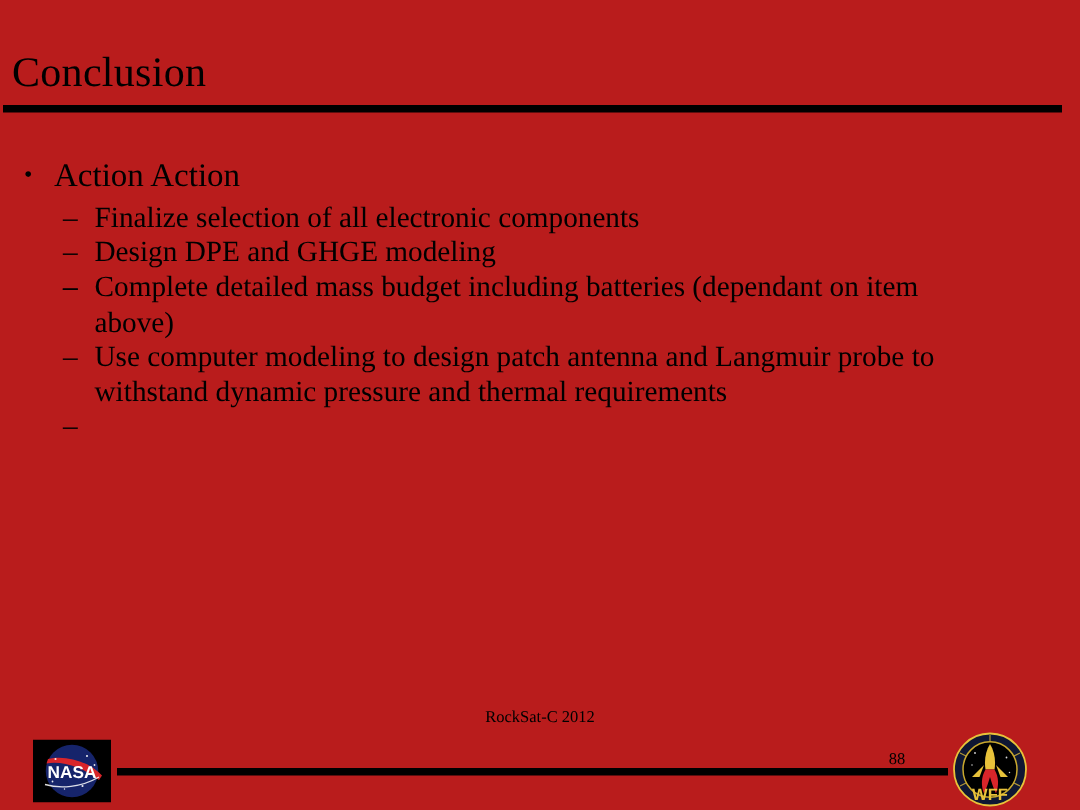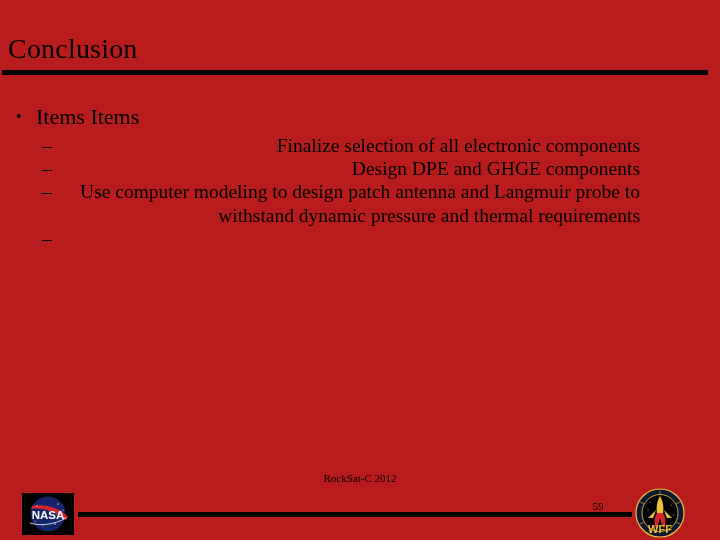--- a/index.html
+++ b/index.html
@@ -77,21 +77,20 @@
   }
   .lvl2 > .marker {
     position: absolute;
     left: 42px;
     top: 0;
     font-size: 19.5px;
     line-height: 23.2px;
   }
   .lvl2 .txt {
     display: block;
-    text-align: right;
   }
 
   
   #footer-rule {
     position: absolute;
     left: 78px;
     top: 512px;
     width: 554px;
     height: 5px;
     background: #000000;
@@ -146,54 +145,55 @@
 <div id="slide">
 
   <div id="slide-title">Conclusion</div>
 
   <div id="title-rule"></div>
 
   <div id="body-area">
 
     <div class="lvl1">
       <span class="marker">•</span>
-      <span class="txt">Items Items</span>
+      <span class="txt">Action Action</span>
     </div>
 
     <ul class="sublist">
       <li class="lvl2">
         <span class="marker">–</span>
         <span class="txt">Finalize selection of all electronic components</span>
       </li>
       <li class="lvl2">
         <span class="marker">–</span>
-        <span class="txt">Design DPE and GHGE components</span>
-      </li>
-      <li class="lvl2">
-        <span class="marker">–</span>
-      </li>
-      <li class="lvl2">
-        <span class="marker">–</span>
+        <span class="txt">Design DPE and GHGE modeling</span>
+      </li>
+      <li class="lvl2">
+        <span class="marker">–</span>
+      </li>
+      <li class="lvl2">
+        <span class="marker">–</span>
+        <span class="txt">Complete detailed mass budget including batteries (dependant on item above)</span>
       </li>
       <li class="lvl2">
         <span class="marker">–</span>
         <span class="txt">Use computer modeling to design patch antenna and Langmuir probe to withstand dynamic pressure and thermal requirements</span>
       </li>
       <li class="lvl2">
         <span class="marker">–</span>
       </li>
     </ul>
   </div>
 
   <div id="footer-center-top">RockSat-C 2012</div>
 
   <div id="footer-rule"></div>
 
 
-  <div id="page-number">59</div>
+  <div id="page-number">88</div>
 
   <svg id="nasa-logo" viewBox="0 0 52 42">
     <rect x="0" y="0" width="52" height="42" fill="#000000"></rect>
     <circle cx="26" cy="21" r="17.5" fill="#16246b"></circle>
     <path d="M10 13 C22 10, 38 15, 46 24 L44 27 C34 19, 20 14, 9 16 Z" fill="#d9252a"></path>
     <g fill="#ffffff" opacity="0.9">
       <circle cx="15" cy="13" r="0.7"></circle>
       <circle cx="36" cy="11" r="0.7"></circle>
       <circle cx="41" cy="17" r="0.6"></circle>
       <circle cx="13" cy="28" r="0.6"></circle>

